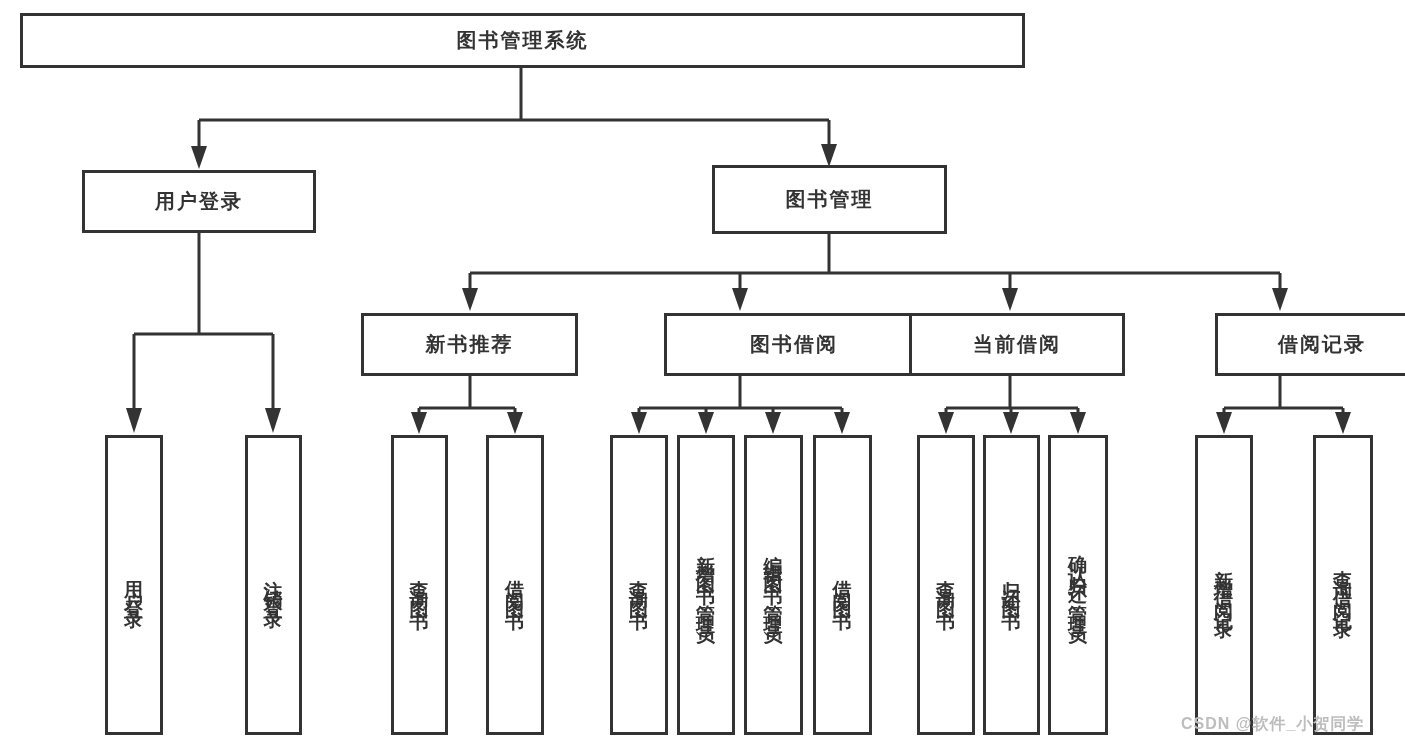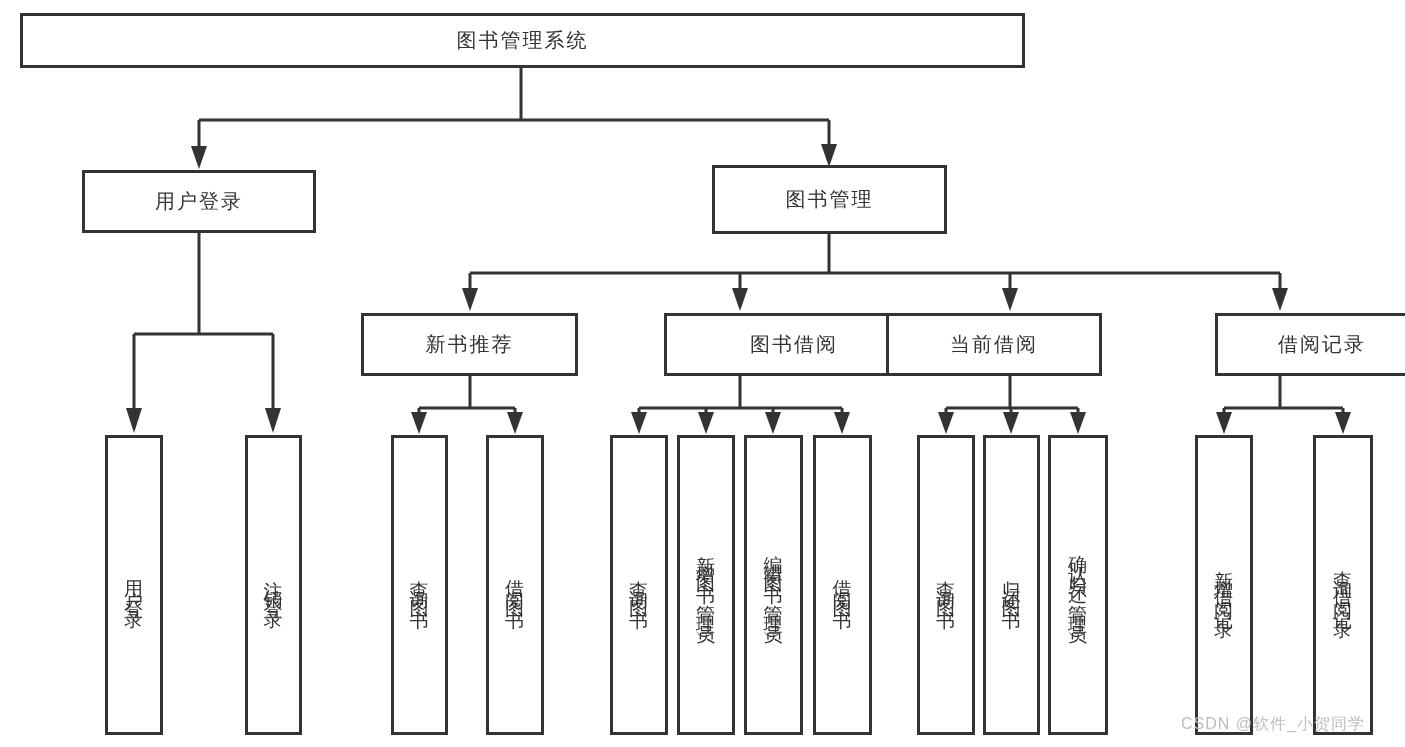--- a/index.html
+++ b/index.html
@@ -7,20 +7,21 @@
     padding: 0;
     background: #ffffff;
     font-family: "Liberation Sans", sans-serif;
   }
   .stage {
     position: relative;
     width: 1405px;
     height: 747px;
     background: #ffffff;
     overflow: hidden;
+    font-weight: bold;
   }
   .connectors {
     position: absolute;
     left: 0;
     top: 0;
     width: 1405px;
     height: 747px;
     pointer-events: none;
   }
   .box {
@@ -102,21 +103,21 @@
     </g>
   </svg>
 
   <div class="box h-box" style="left:20px; top:13px; width:1005px; height:55px;">图书管理系统</div>
 
   <div class="box h-box" style="left:82px; top:170px; width:234px; height:63px;">用户登录</div>
   <div class="box h-box" style="left:712px; top:165px; width:235px; height:69px;text-align:center;">图书管理</div>
 
   <div class="box h-box" style="left:361px; top:313px; width:217px; height:63px;">新书推荐</div>
   <div class="box h-box" style="left:632px; top:313px; width:260px; height:63px;margin-left:32px;">图书借阅</div>
-  <div class="box h-box" style="left:886px; top:313px; width:216px; height:63px;">当前借阅</div>
+  <div class="box h-box" style="left:909px; top:313px; width:216px; height:63px;">当前借阅</div>
   <div class="box h-box" style="left:1173px; top:313px; width:214px; height:63px;margin-left:42px;">借阅记录</div>
 
   <div class="box v-box" style="left:105px; top:435px; width:58px; height:300px;">
     <span class="v-text">用户登录</span>
   </div>
   <div class="box v-box" style="left:245px; top:435px; width:57px; height:300px;">
     <span class="v-text">注销登录</span>
   </div>
 
   <div class="box v-box" style="left:391px; top:435px; width:57px; height:300px;">

